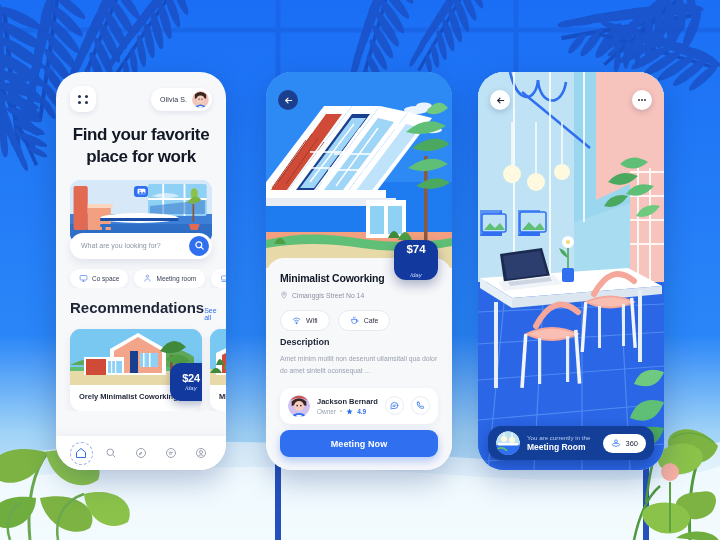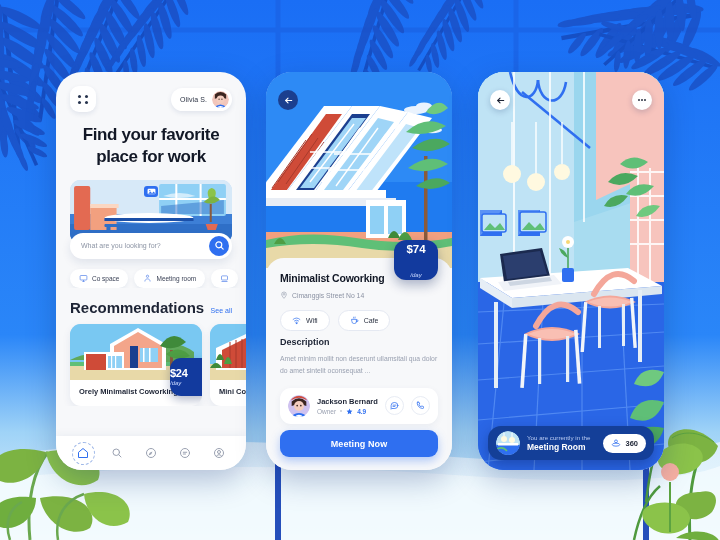--- a/index.html
+++ b/index.html
@@ -15,21 +15,21 @@
   .bg-svg { position: absolute; inset: 0; width: 720px; height: 540px; }
 
   
   .phone {
     position: absolute;
     background: #f7f8fa;
     border-radius: 26px;
     overflow: hidden;
     box-shadow: 0 10px 30px rgba(10,40,110,.28);
   }
-  #phone1 { left: 56px;  top: 72px;  width: 190px; height: 398px; }
+  #phone1 { left: 56px;  top: 72px;  width: 170px; height: 398px; }
   #phone2 { left: 266px; top: 72px;  width: 186px; height: 398px; }
   #phone3 { left: 478px; top: 72px;  width: 186px; height: 398px; }
 
   
   .p1-header { display: flex; align-items: center; justify-content: space-between; padding: 14px 14px 0 14px; }
   .grid-btn {
     width: 26px; height: 26px; border-radius: 9px; background: #fff;
     box-shadow: 0 2px 5px rgba(20,50,110,.10);
     display: flex; align-items: center; justify-content: center;
   }
@@ -94,21 +94,21 @@
   }
   .rec-card.partial { width: 62px; }
   .rec-img { height: 56px; background: #8fd0f5; position: relative; }
   .rec-name {
     font-size: 7.5px; color: #1d2435; font-weight: 600; line-height: 1.45;
     padding: 7px 9px 9px 9px;
   }
   .price-badge {
     position: absolute; right: -10px; top: 34px;
     background: #123a9e; border-radius: 11px; width: 42px; height: 38px;
-    display: flex; flex-direction: column; justify-content: center;
+    display: flex; flex-direction: column; align-items: center; justify-content: center;
     box-shadow: 0 4px 10px rgba(10,30,90,.30);
   }
   .price-badge .v { color: #fff; font-size: 11px; font-weight: 700; letter-spacing: -.3px; }
   .price-badge .u { color: #c8d8ff; font-size: 6px; font-style: italic; margin-top: 1px; }
 
   .tabbar {
     position: absolute; left: 0; right: 0; bottom: 0; height: 34px;
     background: #fff; display: flex; align-items: center;
     justify-content: space-around; padding: 0 10px;
     box-shadow: 0 -2px 8px rgba(20,50,110,.05);
@@ -185,21 +185,21 @@
     padding: 0 8px; gap: 7px; box-shadow: 0 5px 14px rgba(8,26,80,.35);
   }
   .p3-thumb { width: 24px; height: 24px; border-radius: 50%; overflow: hidden; flex: 0 0 auto; }
   .p3-txt { flex: 1; }
   .p3-txt .s { font-size: 6.2px; color: #b9cbf2; }
   .p3-txt .b { font-size: 8.5px; color: #fff; font-weight: 700; margin-top: 1px; }
   .p3-360 {
     background: #fff; border-radius: 11px; height: 19px; padding: 0 8px;
     display: flex; align-items: center; gap: 4px;
   }
-  .p3-360 span { font-size: 7.5px; color: #1d2435; font-weight: 700; }
+  .p3-360 span { font-size: 7.5px; color: #1d2435; font-weight: 400; }
 </style>
 </head>
 <body>
 
 <div id="bg">
   <svg class="bg-svg" viewBox="0 0 720 540">
     <defs>
       <linearGradient id="skyg" x1="0" y1="0" x2="0" y2="1">
         <stop offset="0%" stop-color="#1a6ef5"></stop>
         <stop offset="62%" stop-color="#2a86f8"></stop>

